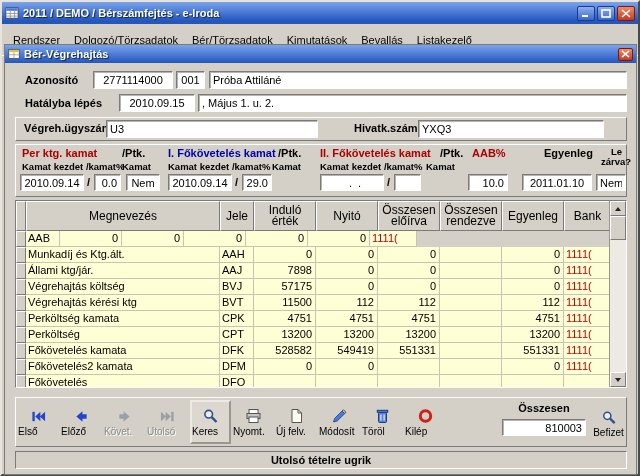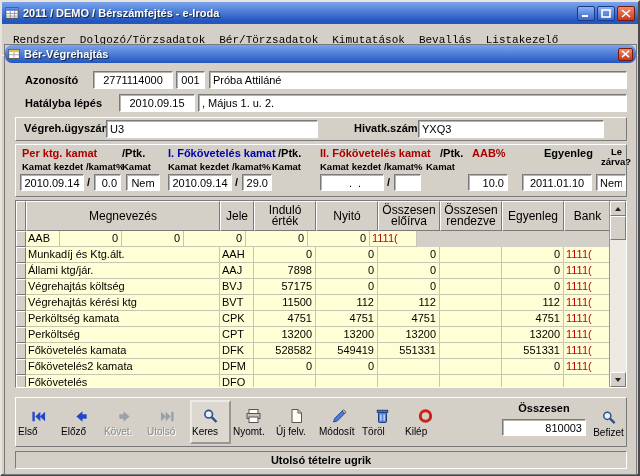--- a/index.html
+++ b/index.html
@@ -10,27 +10,27 @@
   
   .titlebar{height:22px;display:flex;align-items:center;gap:4px;padding:0 3px;
     background:linear-gradient(180deg,var(--titlebar-from,#7aa4ec) 0%,var(--titlebar-to,#2456c0) 85%);}
   .title{color:#fff;font-weight:bold;font-size:11px;text-shadow:1px 1px 1px #123;white-space:nowrap;}
   .winbtns{margin-left:auto;display:flex;gap:2px;}
   .wbtn{width:18px;height:15px;border:1px solid #1a3a8a;border-radius:2px;
     background:linear-gradient(180deg,#8cb0f0,#3a66cc);display:flex;align-items:center;justify-content:center;}
   .wbtn.close{background:linear-gradient(180deg,#f08a6a,#c83a1e);border-color:#7a1a0a;}
   
   .menubar{height:32px;display:flex;align-items:center;padding:0 4px;background:var(--window-bg,#d4d0c8);
-    border-bottom:1px solid #fff;font-family:Liberation Mono, monospace;}
+    border-bottom:1px solid #fff;}
   .menu-item{padding:2px 7px;white-space:nowrap;cursor:default;}
   
   .inner{position:absolute;left:2px;top:42px;width:633px;height:431px;background:var(--window-bg,#d4d0c8);
     border:1px solid #7a7a7a;}
   .ititlebar{height:18px;display:flex;align-items:center;gap:4px;padding:0 3px;
-    background:linear-gradient(180deg,var(--titlebar-from,#7aa4ec),var(--titlebar-to,#2456c0));border-radius:7px;}
+    background:linear-gradient(180deg,var(--titlebar-from,#7aa4ec),var(--titlebar-to,#2456c0));}
   .ititle{color:#fff;font-weight:bold;font-size:11px;text-shadow:1px 1px 1px #123;}
   .iclose{margin-left:auto;width:15px;height:13px;border:1px solid #7a1a0a;border-radius:2px;
     background:linear-gradient(180deg,#f08a6a,#c83a1e);display:flex;align-items:center;justify-content:center;}
   
   .row{position:absolute;left:10px;width:612px;height:20px;}
   .lbl{position:absolute;top:3px;white-space:nowrap;}
   .b{font-weight:bold;}
   .fld{position:absolute;top:0;height:18px;background:#fff;font-family:"Liberation Sans",sans-serif;
     font-size:11px;color:#000;padding:0 3px;
     border:1px solid;border-color:#7a7a7a #fff #fff #7a7a7a;box-shadow:inset 1px 1px 0 #b8b4ac;}

